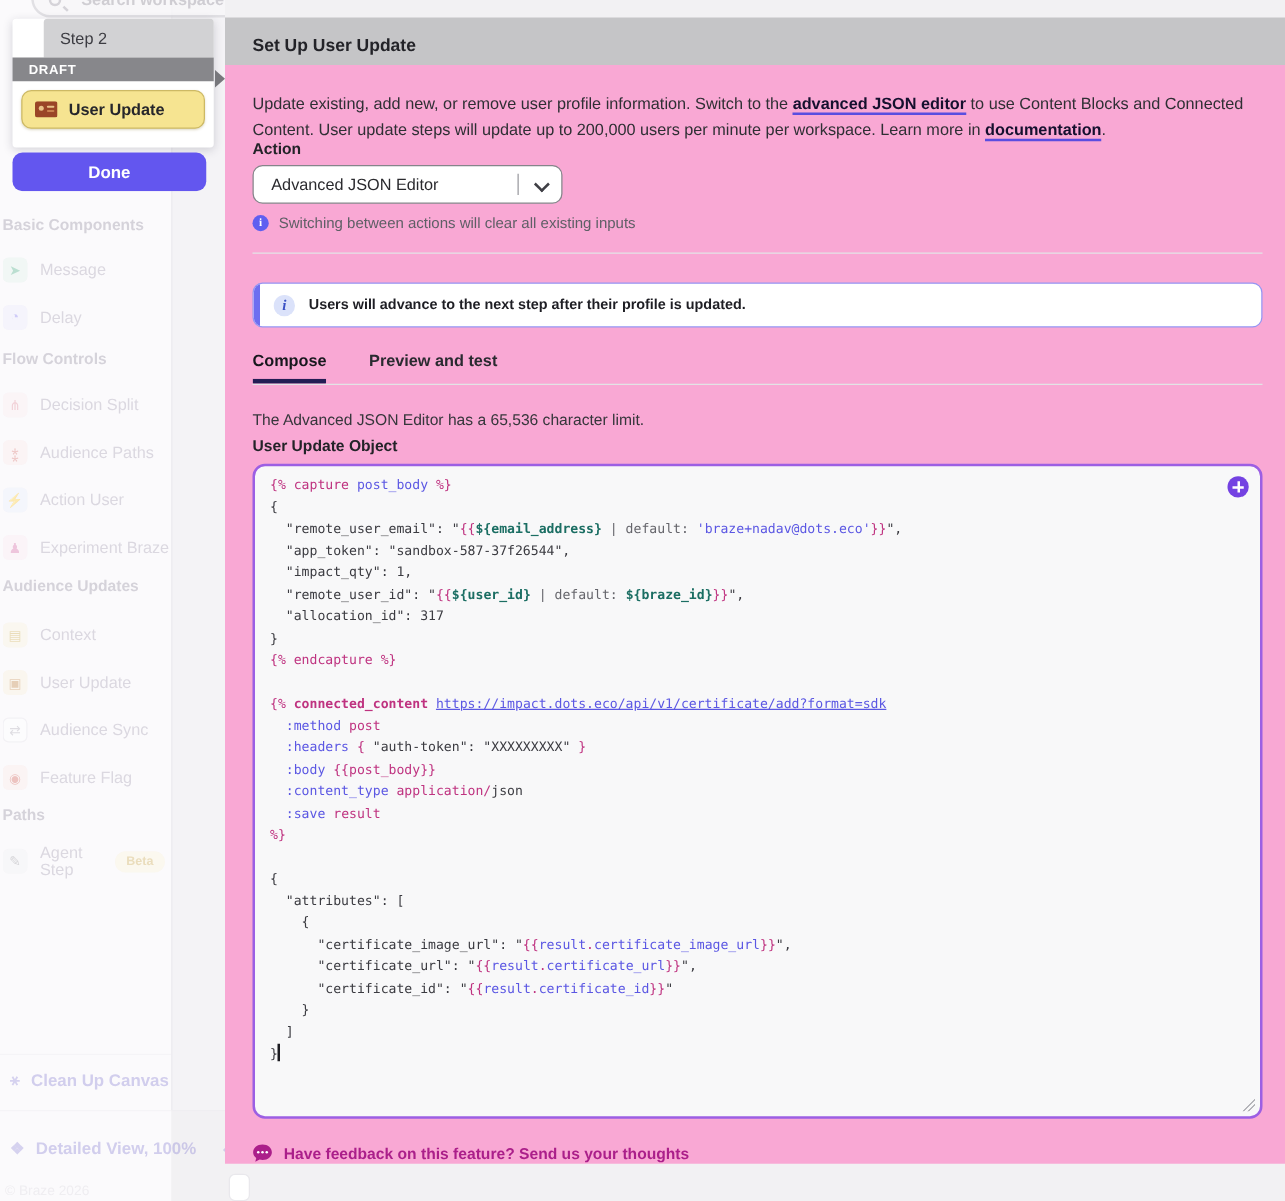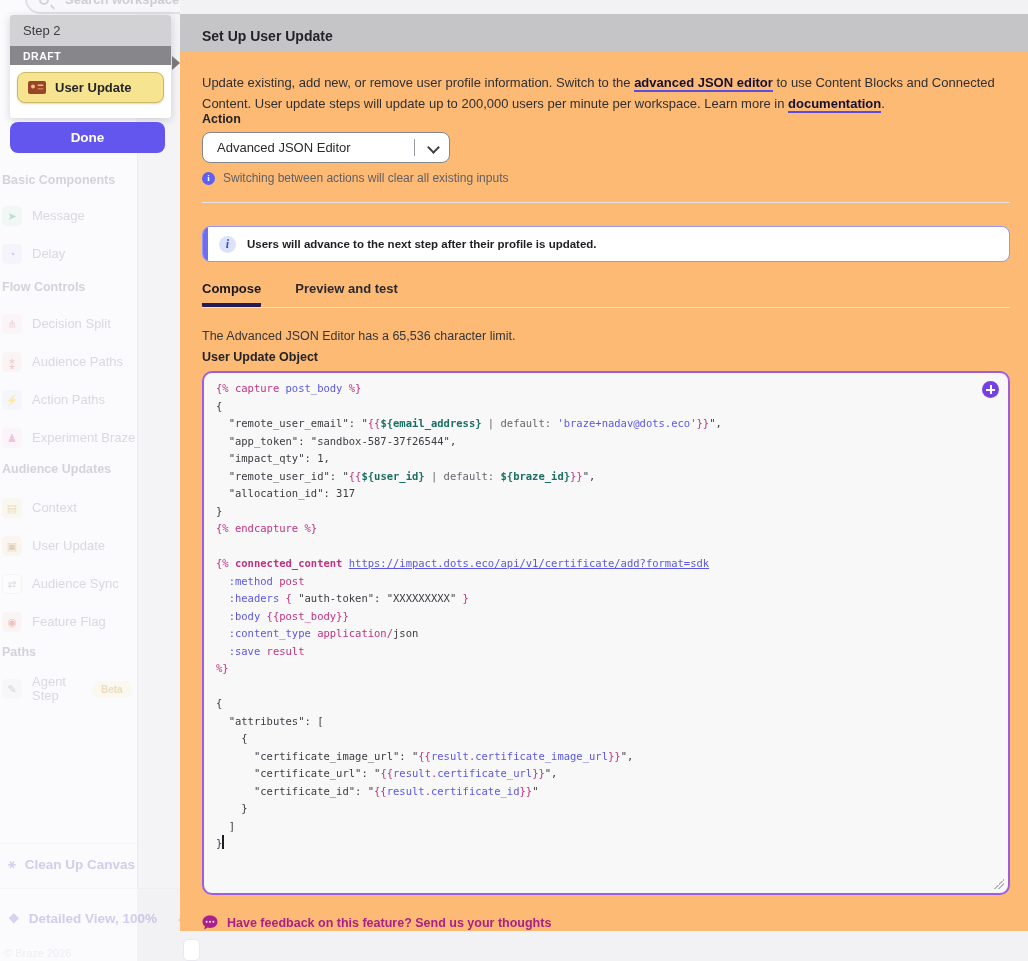--- a/index.html
+++ b/index.html
@@ -45,39 +45,39 @@
     font-weight:bold; color:#8176cf; }
   .foot-icon { font-size:13px; color:#8d82d6; }
   .chev-up { width:8px; height:8px; border-left:2.5px solid #8d82d6; border-top:2.5px solid #8d82d6;
     transform:rotate(45deg); margin-left:14px; margin-top:3px; }
   .copyright { position:absolute; left:4px; top:947px; font-size:11px; color:#d8d6dc; }
 
   
   .step-card { left:10px; top:15px; width:161px; height:103px; background:#fff; border-radius:3px;
     box-shadow:0 2px 8px rgba(40,40,60,.18); z-index:3; }
   .step-head { height:31px; background:#d2d2d4; display:flex; align-items:center; padding:0 13px;
-    font-size:13px; color:#3c3c42; border-radius:3px 3px 0 0; }
+    font-size:13px; color:#3c3c42; border-radius:3px 3px 0 0;margin-left:25px; }
   .draft-bar { height:19px; background:#87878b; color:#fff; font-size:10.5px; font-weight:bold;
     letter-spacing:.5px; display:flex; align-items:center; padding:0 13px; }
   .node-chip { position:absolute; left:7px; top:57px; width:147px; height:31px; background:#f6e491;
     border:1.5px solid #cdb964; border-radius:8px; display:flex; align-items:center; gap:9px;
     padding:0 10px; box-shadow:0 1px 2px rgba(120,100,20,.25); }
   .node-chip .lbl { font-size:13px; font-weight:bold; color:#26262b; }
   .chip-arrow { position:absolute; right:-9px; top:41px; width:0; height:0;
     border-top:7px solid transparent; border-bottom:7px solid transparent; border-left:8px solid #77777c; }
   .done-btn { left:10px; top:122px; width:155px; height:31px; background:#6356ef; border:none;
     border-radius:8px; color:#fff; font-size:13.5px; font-weight:bold; font-family:Liberation Sans, sans-serif;
     cursor:pointer; z-index:3; }
 
   
   .main { left:180px; top:0; width:848px; height:961px; background:#f2f1f3; z-index:2; }
   .main-header { position:absolute; left:0; top:14px; width:848px; height:43px; background:#c5c5c7;
     display:flex; align-items:center; padding:0 22px; }
   .main-header .ttl { font-size:14px; font-weight:bold; color:#232328; }
-  .main-body { position:absolute; left:0; top:52px; width:848px; height:893px; background:#fdba74; }
+  .main-body { position:absolute; left:0; top:52px; width:848px; height:893px; background:#f9a8d4; }
   .desc { position:absolute; left:22px; top:20px; width:812px; font-size:13px; line-height:21px; color:#2f2f34; }
   .seg-t {}
   .seg-link { font-weight:bold; color:#15102e; border-bottom:2px solid #5a4de0; cursor:pointer; }
   .field-label { position:absolute; left:22px; font-size:12.5px; font-weight:bold; color:#232328; }
   .select-box { position:absolute; left:22px; top:80px; width:248px; height:31px; background:#fff;
     border:1px solid #85858a; border-radius:8px; display:flex; align-items:center; padding:0 14px;
     font-size:13px; color:#2a2a2e; cursor:pointer; }
   .select-box .divider { position:absolute; right:34px; top:6px; bottom:6px; width:1px; background:#9a9aa0; }
   .select-box .chev { position:absolute; right:11px; top:12px; width:9px; height:9px;
     border-left:2px solid #3f3f45; border-bottom:2px solid #3f3f45; transform:rotate(-45deg); margin-top:-2px; }
@@ -157,21 +157,21 @@
   <div class="s-row" style="top:312px">
     <span class="s-tile t-split">⋔</span>
     <span class="s-label">Decision Split</span>
   </div>
   <div class="s-row" style="top:350px">
     <span class="s-tile t-aud">⁑</span>
     <span class="s-label">Audience Paths</span>
   </div>
   <div class="s-row" style="top:388px">
     <span class="s-tile t-act">⚡</span>
-    <span class="s-label">Action Paths</span>
+    <span class="s-label">Action User</span>
   </div>
   <div class="s-row" style="top:426px">
     <span class="s-tile t-exp">♟</span>
     <span class="s-label">Experiment Braze</span>
   </div>
 
   <div class="s-heading" style="top:462px">Audience Updates</div>
 
   <div class="s-row" style="top:496px">
     <span class="s-tile t-ctx">▤</span>

